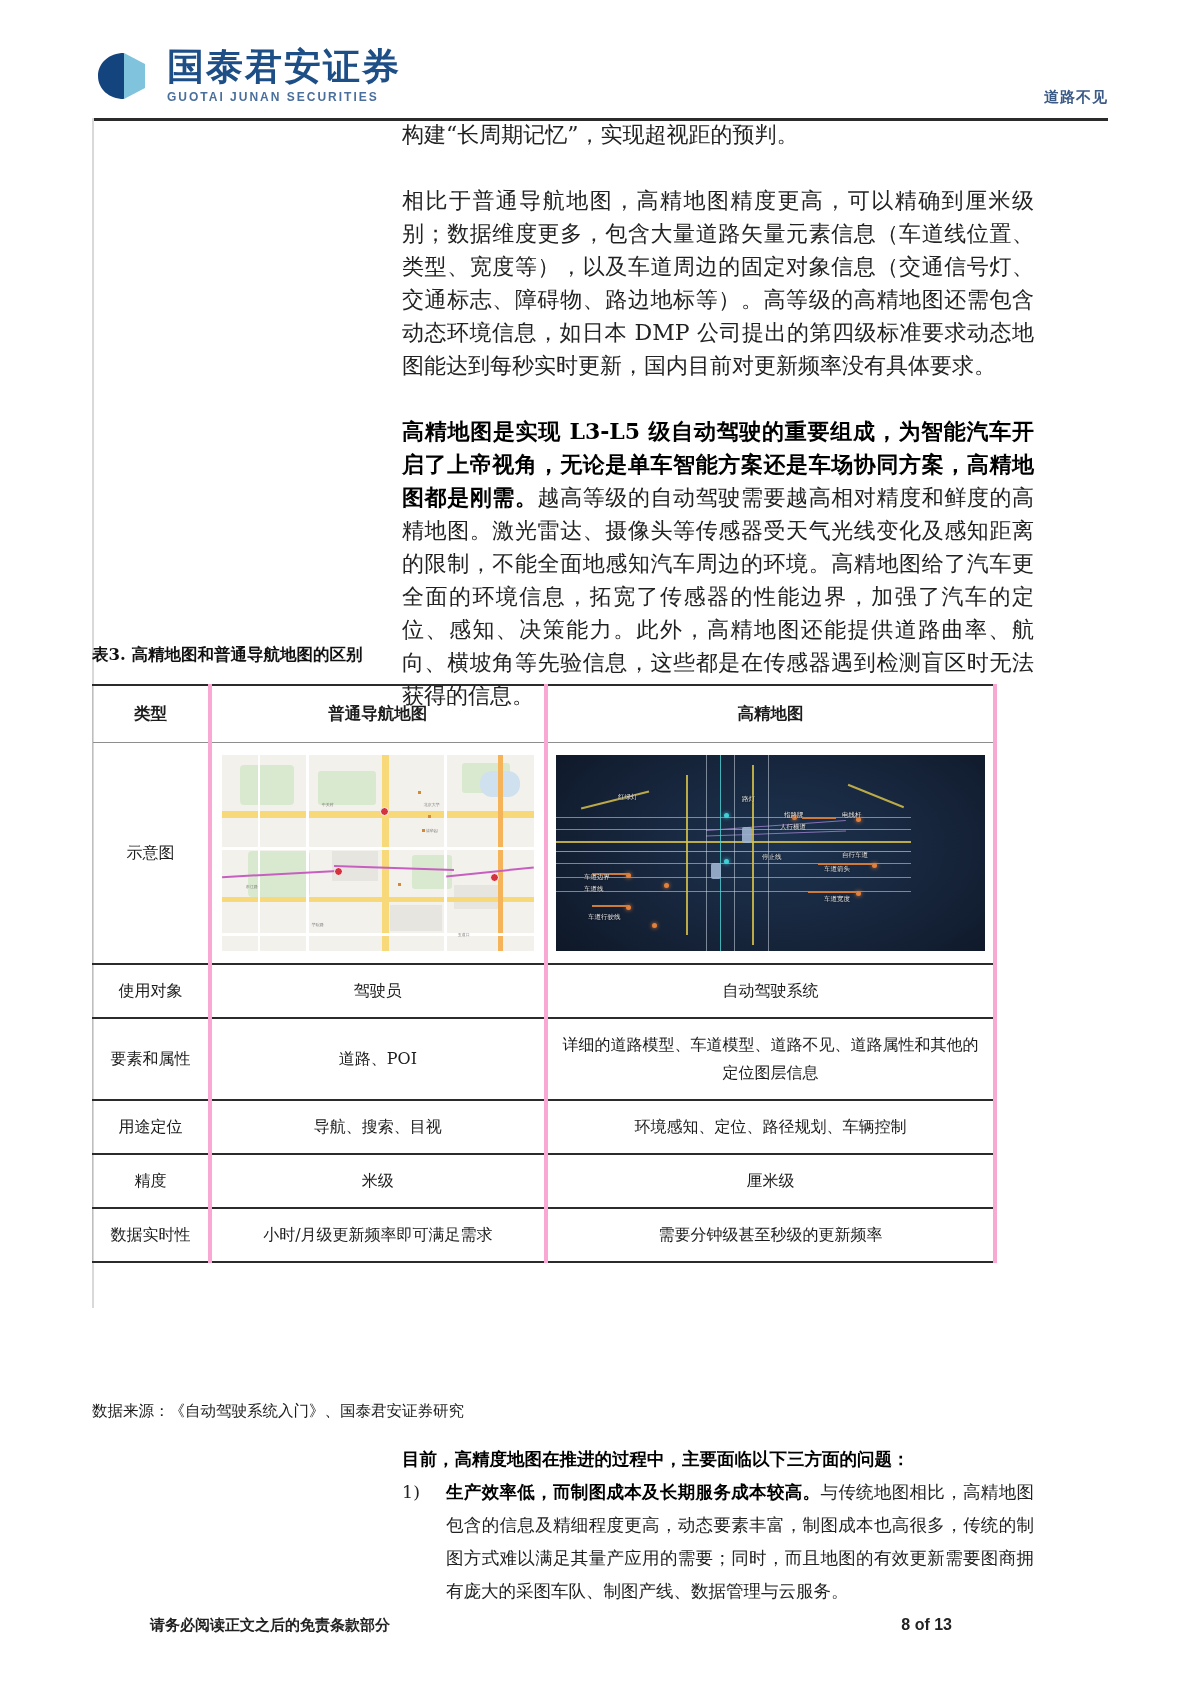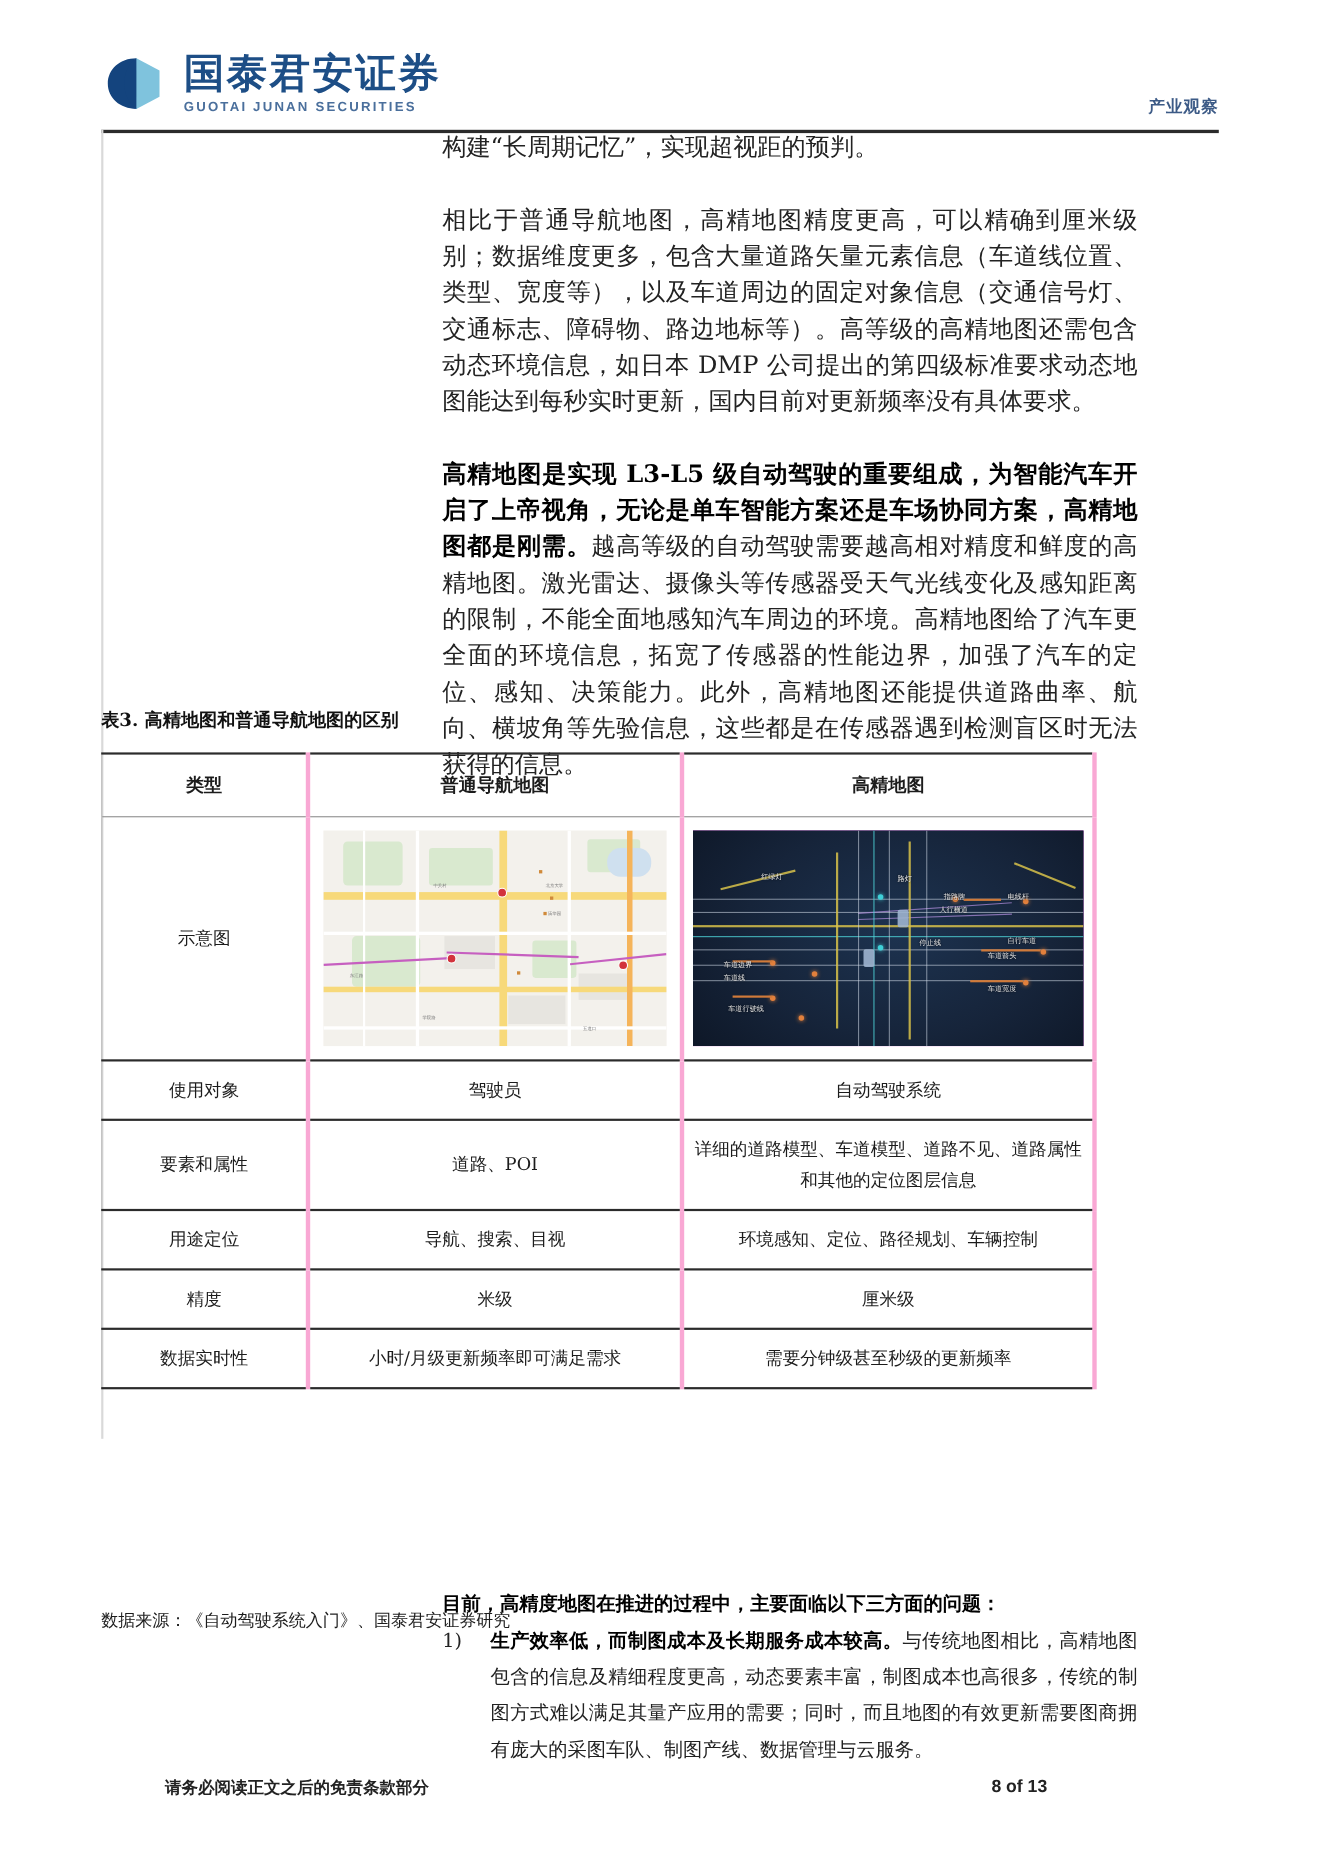--- a/index.html
+++ b/index.html
@@ -145,23 +145,23 @@
   .nm-lbl {
     position: absolute; font-size: 4px; color: #7a7a7a;
     font-family: "DejaVu Sans", sans-serif; white-space: nowrap;
   }
   .nm-poi {
     position: absolute; width: 3px; height: 3px; background: #d08a3a;
   }
 
   
   .hd-map {
-    width: 355px; height: 196px;
+    width: 429px; height: 196px;
     position: relative; overflow: hidden;
-    background: #a21caf;
+    background: #8b5cf6;
     margin: 0 auto;
   }
   .hd-glow {
     position: absolute; left:-20%; top:-30%;
     width: 140%; height: 170%;
     background: radial-gradient(ellipse at 52% 45%, #1d3350 0%, #16243a 38%, #0b1321 75%);
   }
   .hd-ln { position: absolute; background: #cfd8e6; opacity: .55; height: 1px; }
   .hd-ln-y { position: absolute; background: #d8c24a; opacity: .85; height: 1.5px; }
   .hd-ln-c { position: absolute; background: #4fd4d8; opacity: .8; height: 1px; }
@@ -177,21 +177,21 @@
     font-family: "DejaVu Sans", sans-serif; white-space: nowrap;
     text-shadow: 0 0 2px #000;
   }
   .hd-car {
     position: absolute; width: 10px; height: 16px;
     background: #9fb4cf; border-radius: 2px; opacity: .9;
   }
 
   .table-source {
     position: absolute;
-    left: 92px; top: 1463px;
+    left: 92px; top: 1401px;
     font-family: "DejaVu Serif", "Liberation Serif", serif;
     font-size: 15.5px; color: #1c1c1c;
   }
 
   
   .lower {
     position: absolute;
     left: 402px; top: 1443px;
     width: 632px;
   }
@@ -235,21 +235,21 @@
         <path d="M29 2 L50 13 L50 37 L29 48 L8 37 L8 13 Z" fill="#7fc3dd"></path>
         <path d="M29 2 L29 48 L8 37 L8 13 Z" fill="#14447e"></path>
         <path d="M29 2 C14 2 3 12 3 25 C3 38 14 48 29 48 C22 43 18 35 18 25 C18 15 22 7 29 2 Z" fill="#14447e"></path>
       </svg>
     </div>
     <div class="logo-text-wrap">
       <div class="logo-cn">国泰君安证券</div>
       <div class="logo-en">GUOTAI JUNAN SECURITIES</div>
     </div>
   </div>
-  <div class="header-tag">产业观察</div>
+  <div class="header-tag">道路不见</div>
   <div class="header-rule"></div>
 </div>
 <div class="left-rule"></div>
 
 <div class="content">
   <p class="para">构建“长周期记忆”，实现超视距的预判。</p>
   <p class="para sp-top">相比于普通导航地图，高精地图精度更高，可以精确到厘米级别；数据维度更多，包含大量道路矢量元素信息（车道线位置、类型、宽度等），以及车道周边的固定对象信息（交通信号灯、交通标志、障碍物、路边地标等）。高等级的高精地图还需包含动态环境信息，如日本 DMP 公司提出的第四级标准要求动态地图能达到每秒实时更新，国内目前对更新频率没有具体要求。</p>
   <p class="para sp-top"><b>高精地图是实现 L3-L5 级自动驾驶的重要组成，为智能汽车开启了上帝视角，无论是单车智能方案还是车场协同方案，高精地图都是刚需。</b><span>越高等级的自动驾驶需要越高相对精度和鲜度的高精地图。激光雷达、摄像头等传感器受天气光线变化及感知距离的限制，不能全面地感知汽车周边的环境。高精地图给了汽车更全面的环境信息，拓宽了传感器的性能边界，加强了汽车的定位、感知、决策能力。此外，高精地图还能提供道路曲率、航向、横坡角等先验信息，这些都是在传感器遇到检测盲区时无法获得的信息。</span></p>
 </div>
 

